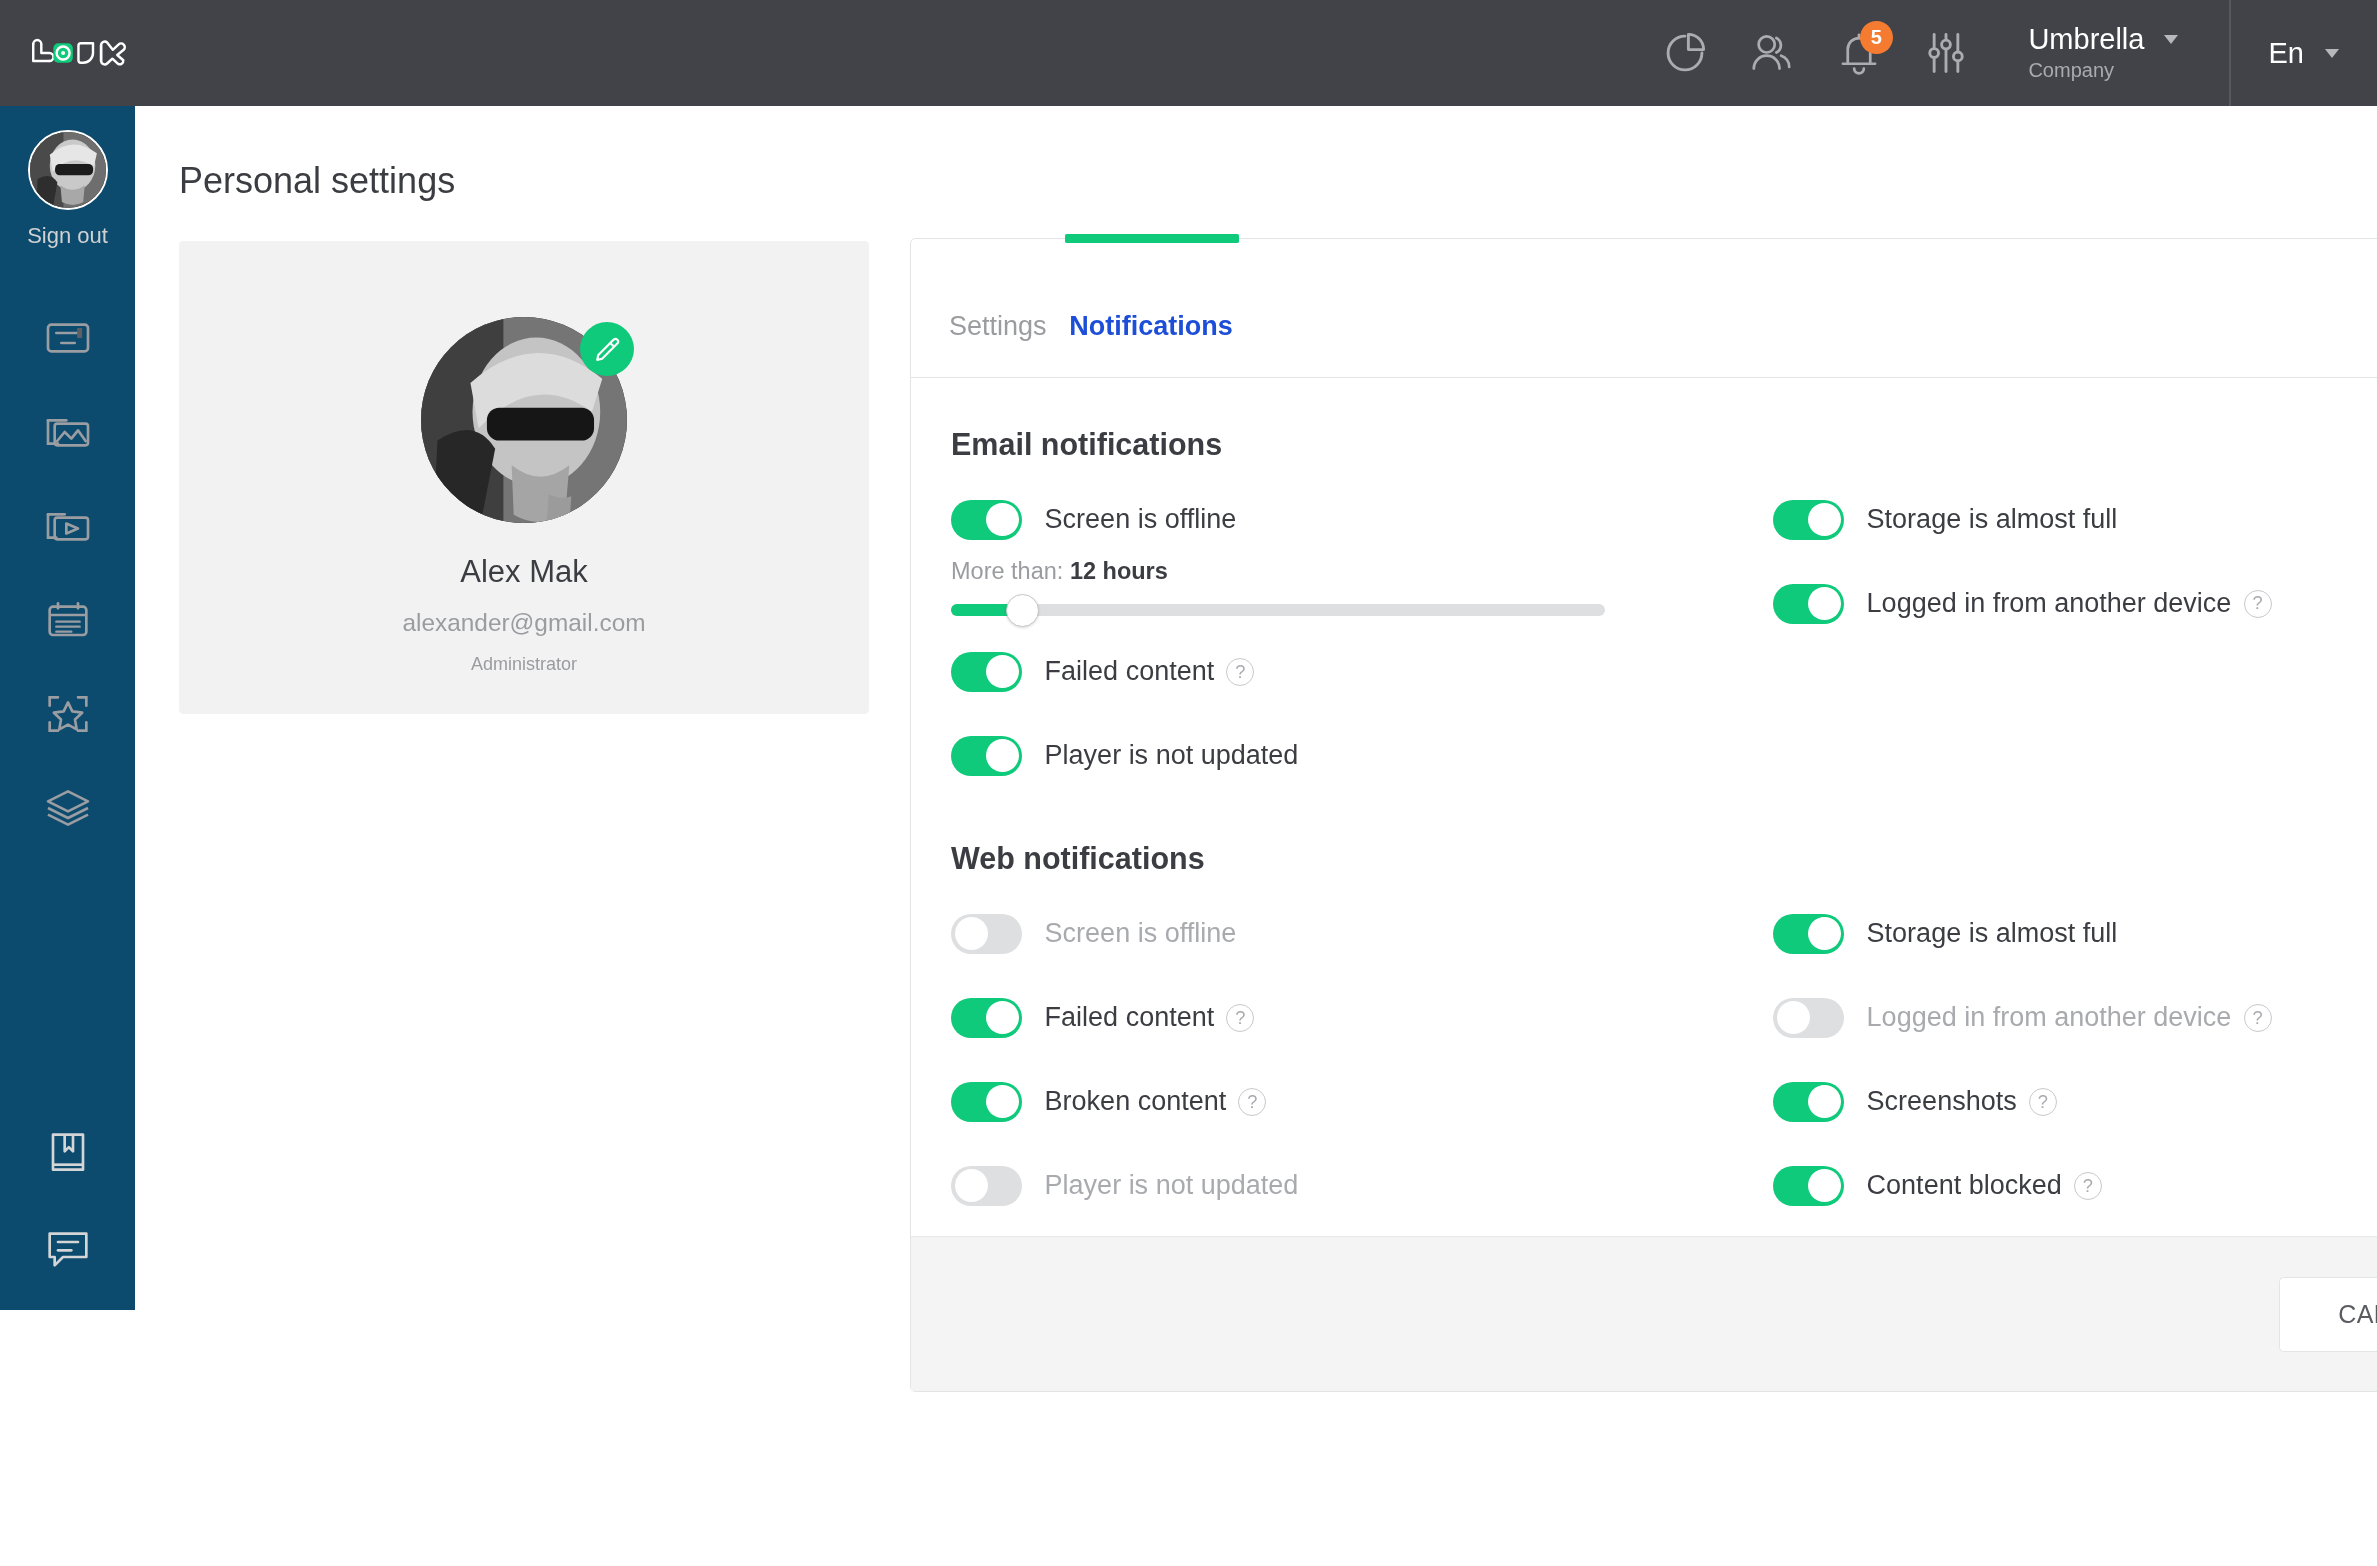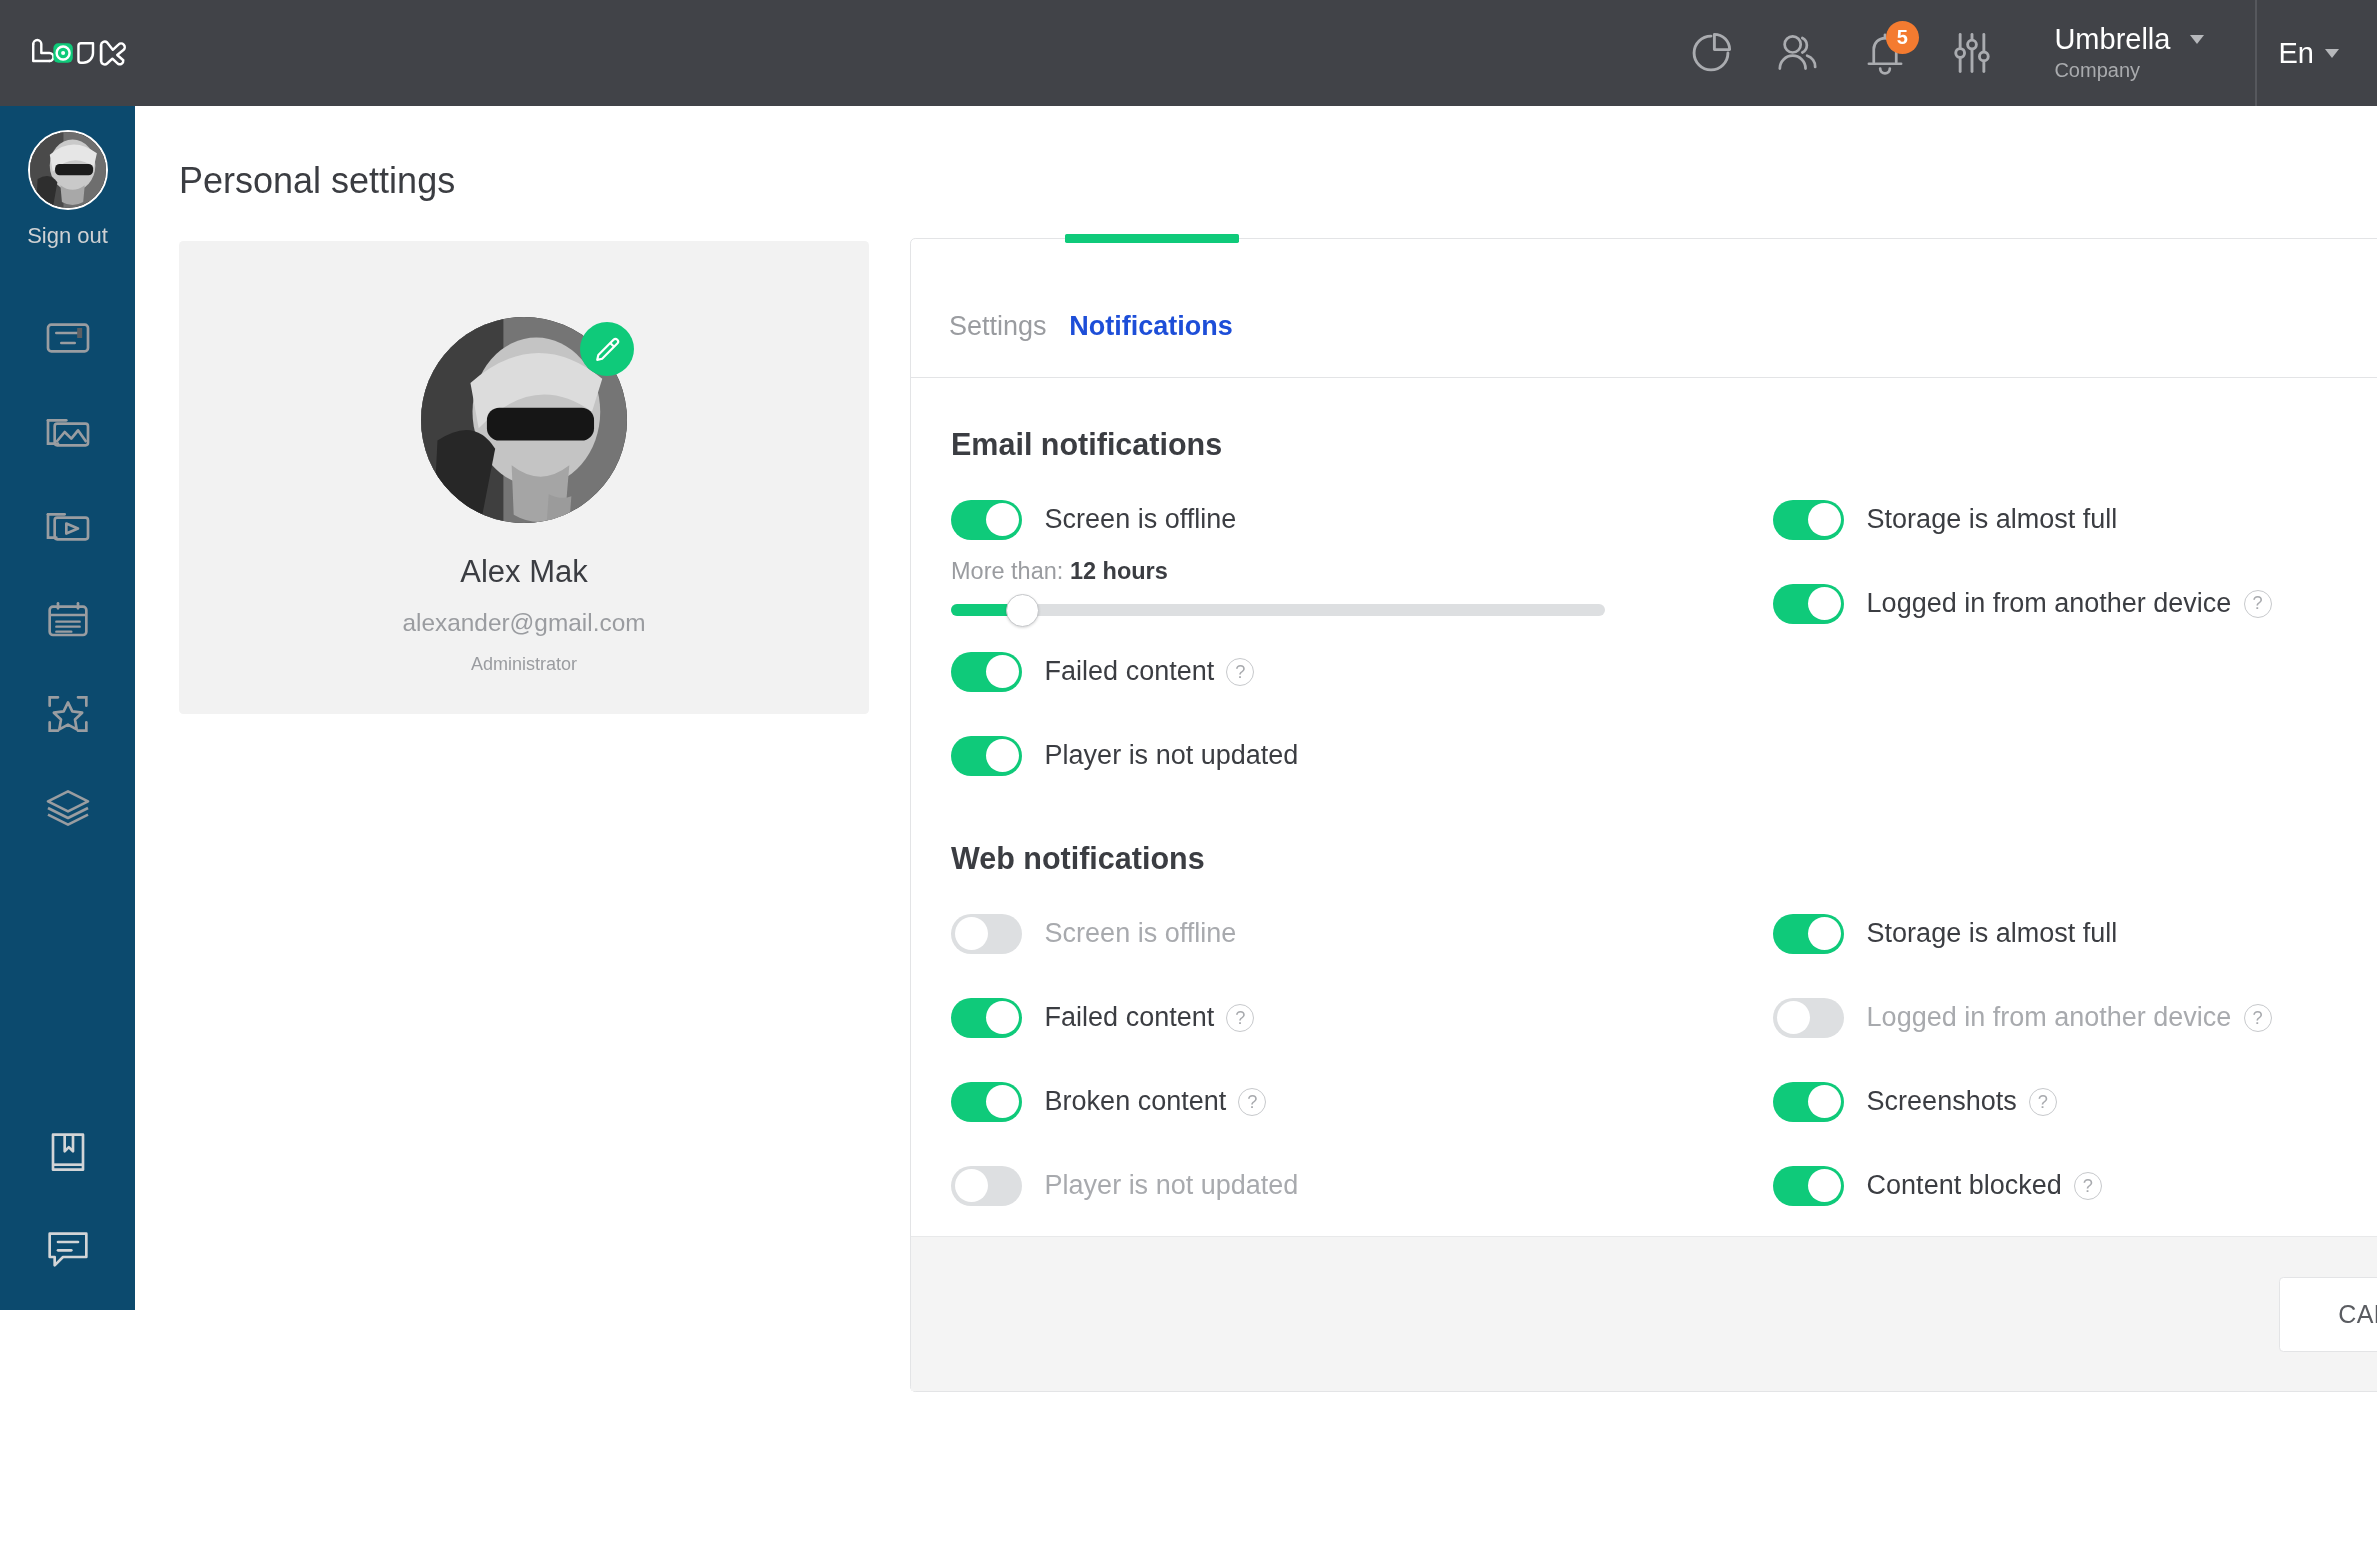--- a/index.html
+++ b/index.html
@@ -74,24 +74,24 @@
     border-right: 7.8px solid transparent;
     border-top: 9.6px solid #b6b8bb;
     display: inline-block;
   }
   .header-divider {
     width: 1.7px; height: 106px;
     background: #56585d;
     margin-left: 24.4px;
   }
   .lang {
-    display: flex; align-items: center; gap: 11px;
+    display: flex; align-items: center; gap: 21px;
     color: #ffffff;
     font-size: 29px;
-    padding: 0 38px 0 22px;
+    padding: 0 38px 0 38px;
     cursor: pointer;
   }
 
   
   .sidebar {
     position: absolute;
     top: 106px; left: 0;
     width: 135px; height: 1204px;
     background: #0c4a6e;
     display: flex; flex-direction: column;

